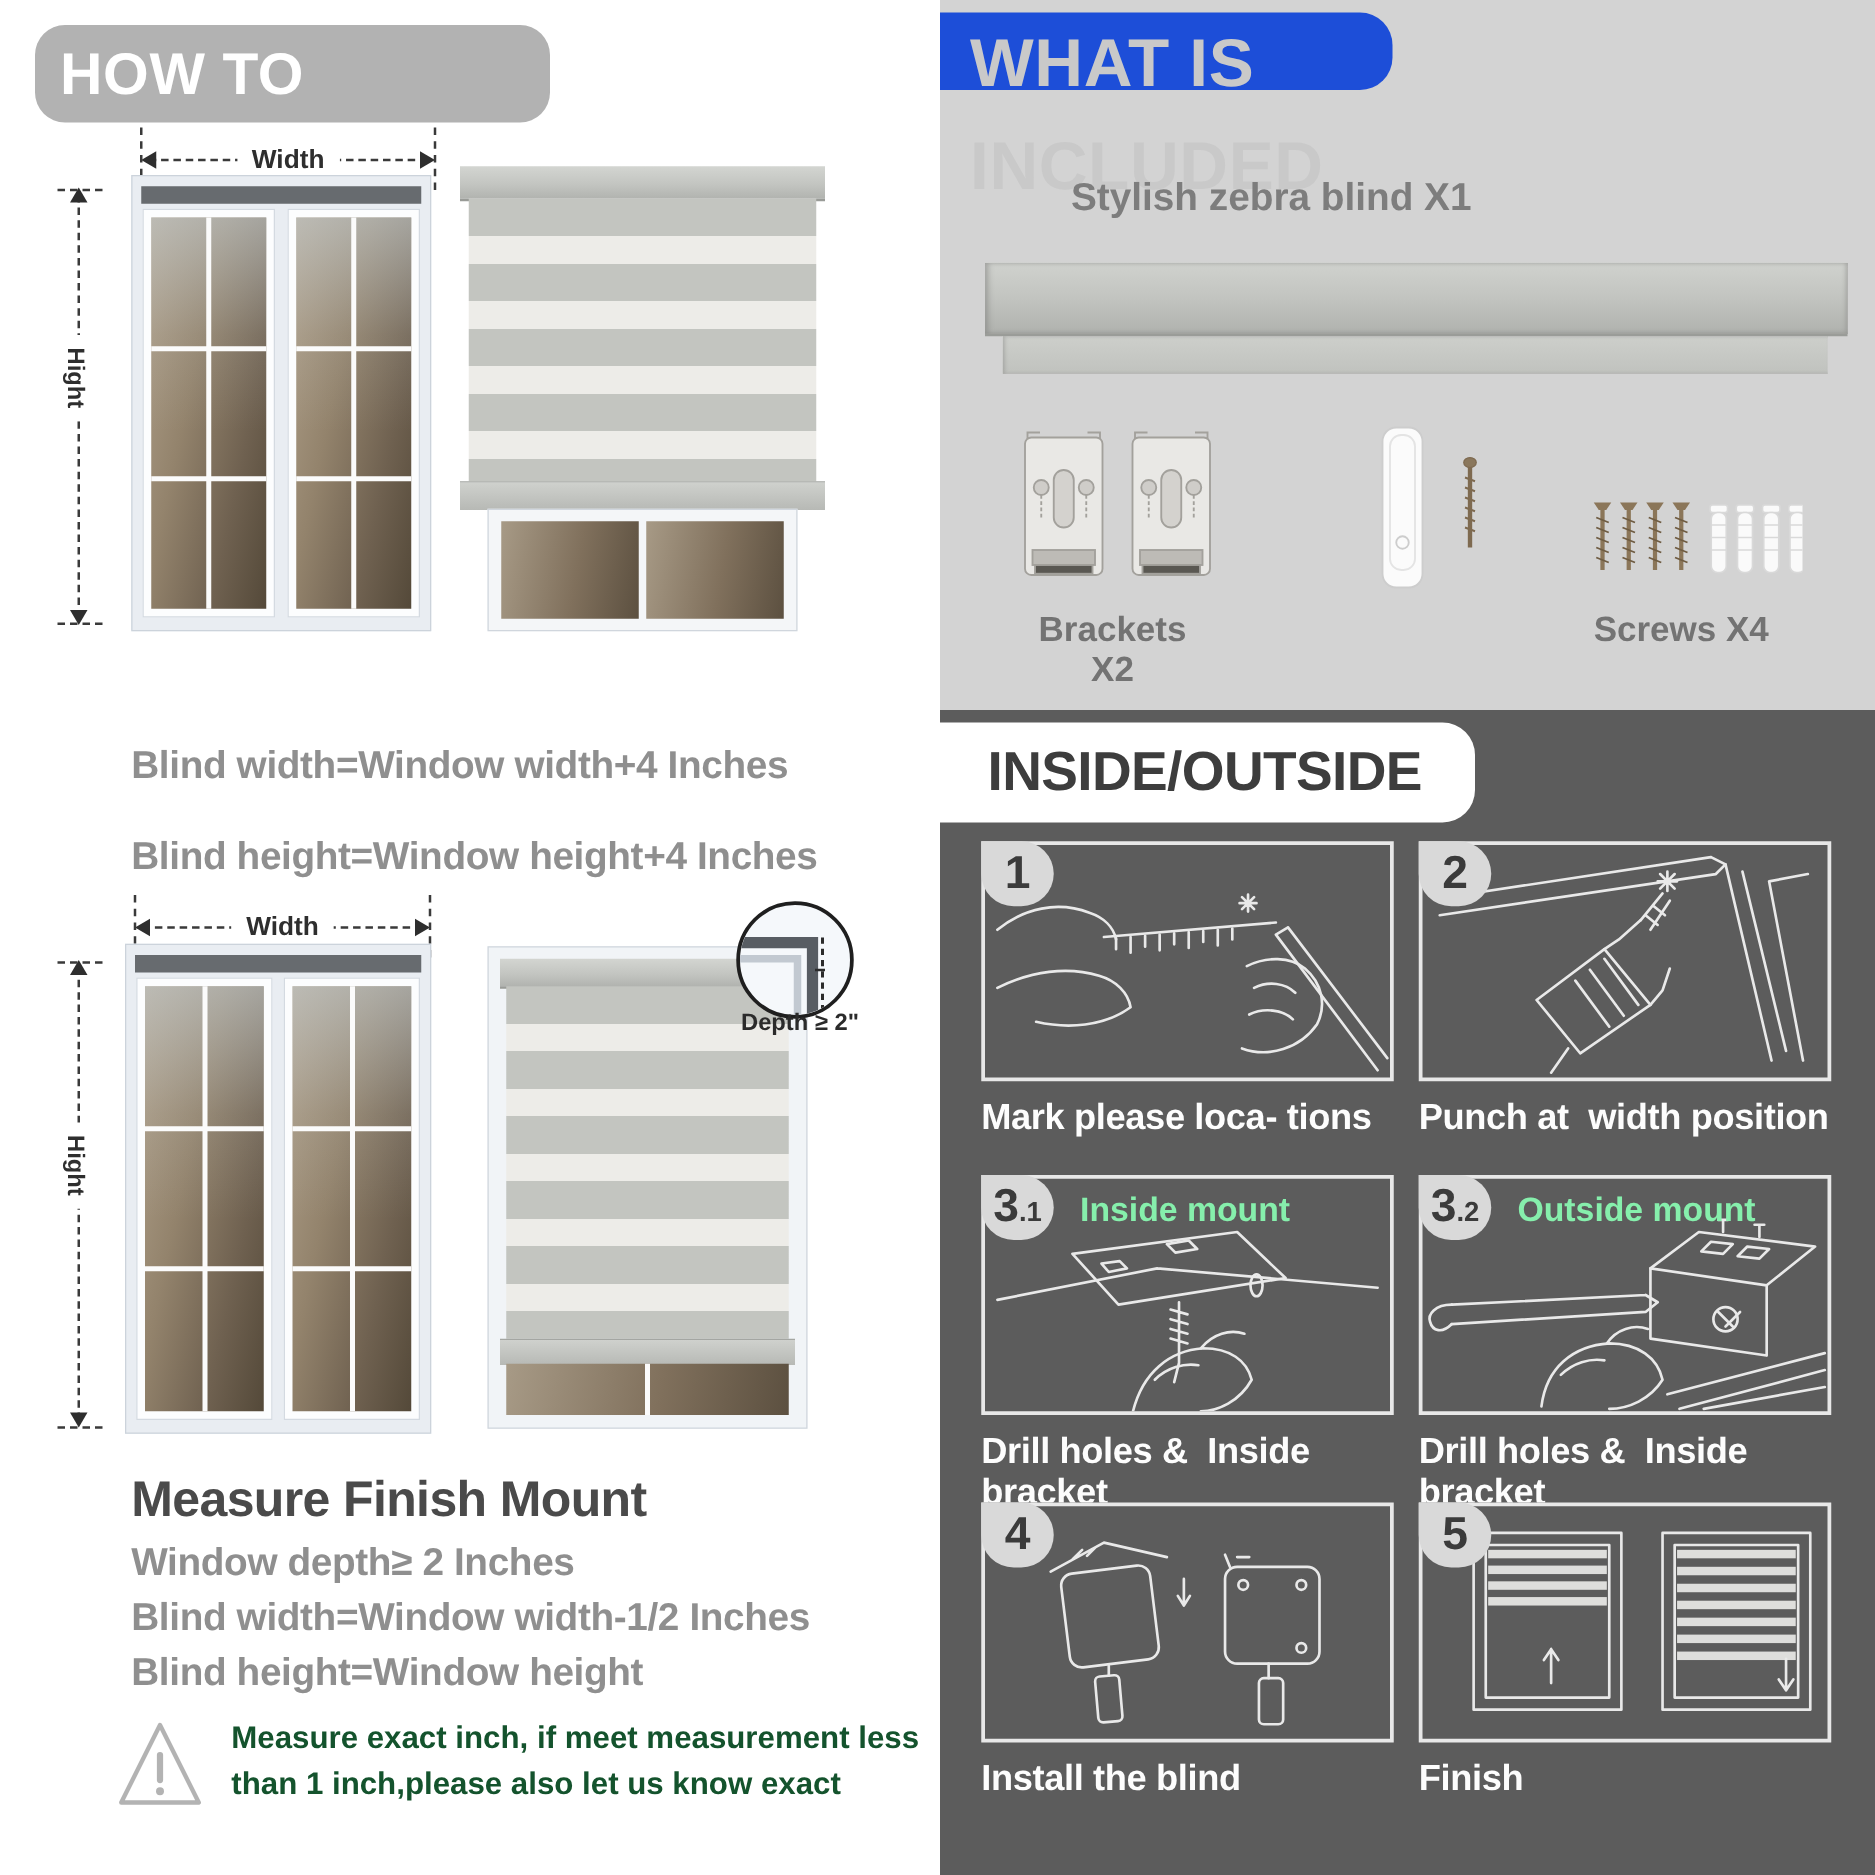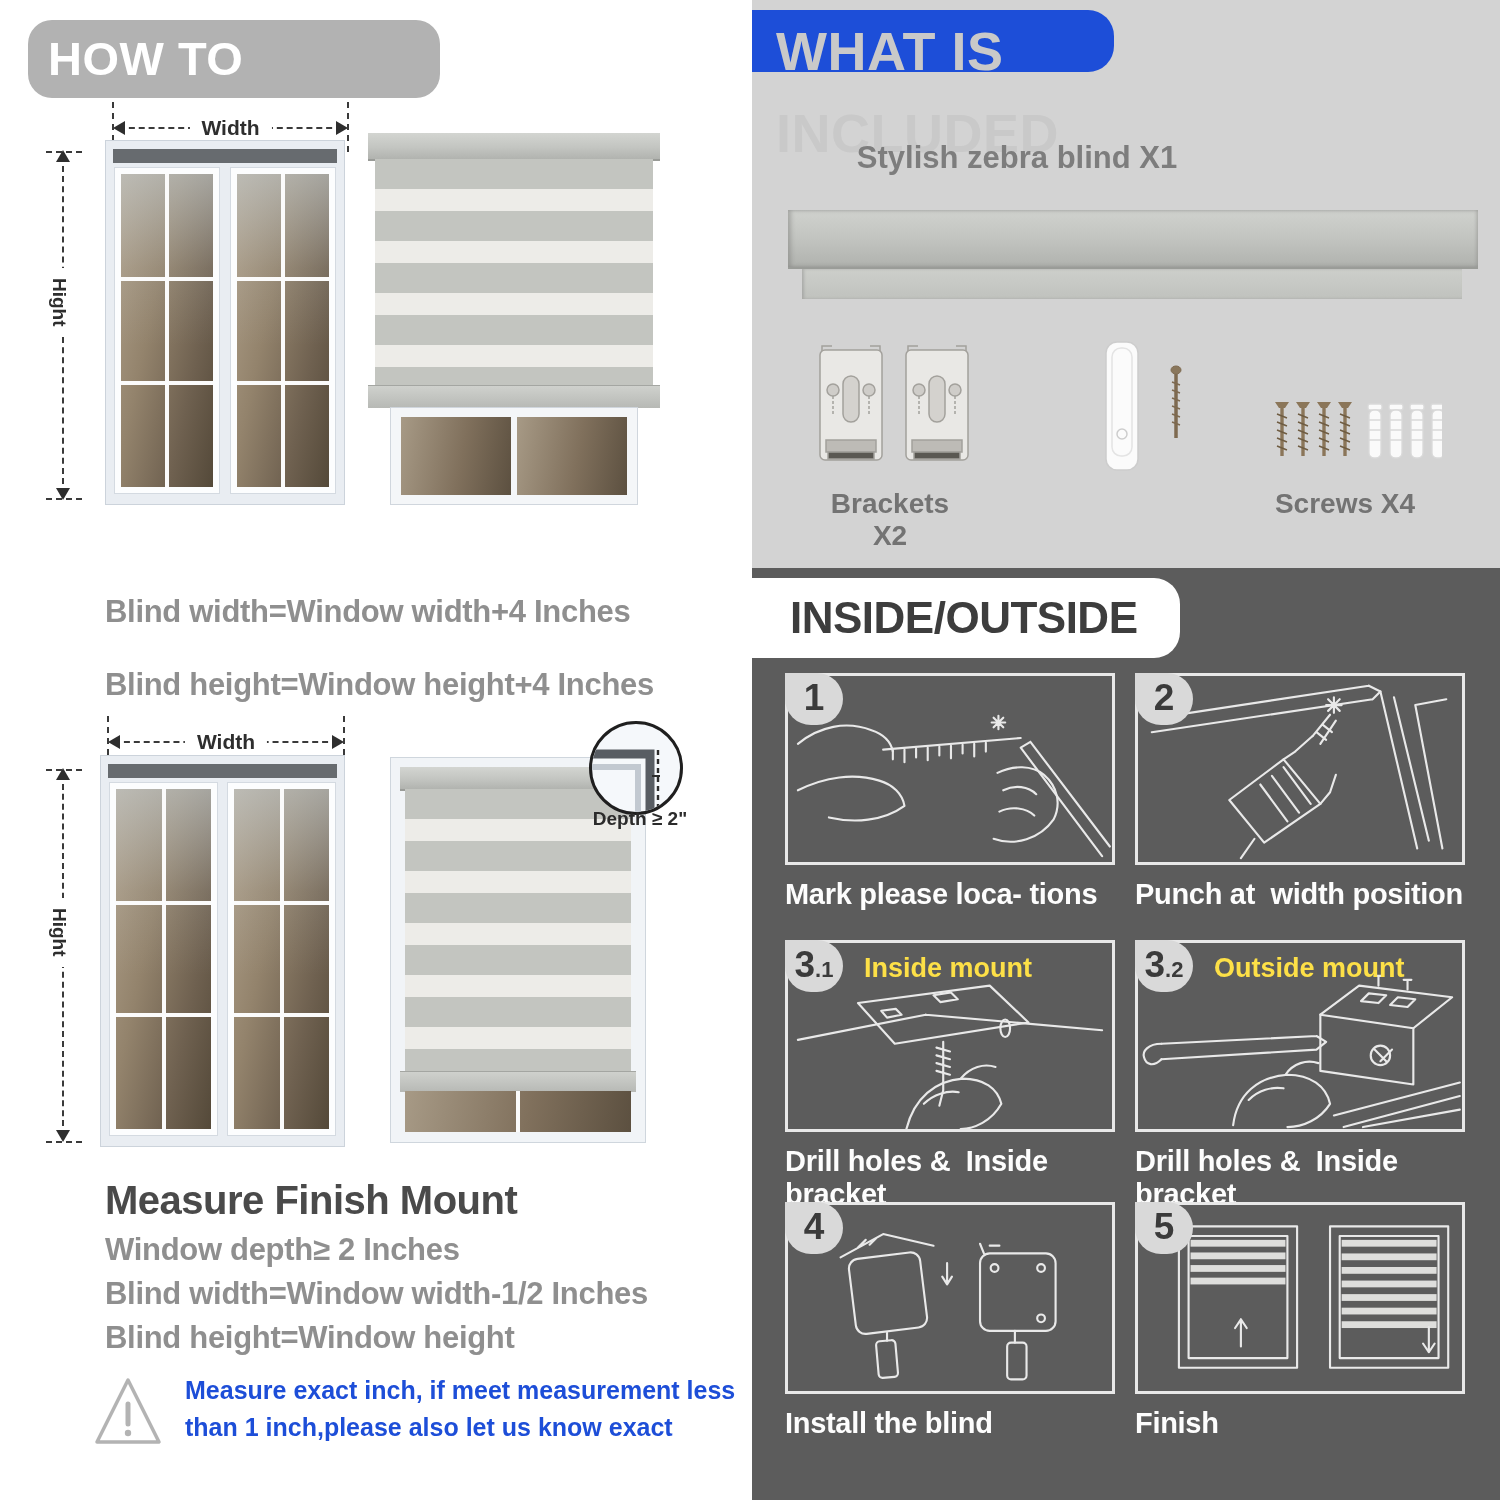--- a/index.html
+++ b/index.html
@@ -41,40 +41,40 @@
   .mv{position:absolute;top:0;bottom:0;left:calc(50% - 2px);width:4px;background:#fbfbfb;}
   .mh{position:absolute;left:0;right:0;height:4px;background:#fbfbfb;}
 
   
   .rail{background:linear-gradient(180deg,#d3d5d1 0%,#c3c5c1 55%,#b1b3af 100%);border-bottom:2px solid #999b97;}
   .stripes{background:repeating-linear-gradient(180deg,#c3c5c0 0px,#c3c5c0 30px,#edece8 30px,#edece8 52px);}
   .botbar{background:linear-gradient(180deg,#cfd1cd 0%,#b7b9b5 100%);border-top:1px solid #a4a6a2;}
   .mini-win{background:#f4f6f8;border:1px solid #d0d6dd;box-sizing:border-box;}
   .mini-pane{position:absolute;top:9px;bottom:9px;background:linear-gradient(100deg,#a79a86 0%,#80705c 55%,#5c5040 100%);}
 
-  .note-text{font-weight:bold;font-size:25px;color:#1d4ed8;line-height:37px;}
+  .note-text{font-weight:bold;font-size:25px;color:#14532d;line-height:37px;}
 
   
   .panel-light{left:752px;top:0;width:748px;height:568px;background:#d3d3d3;}
   .hdr-included{left:0;top:10px;width:362px;height:62px;background:#1d4ed8;border-radius:0 26px 26px 0;
                 color:#c9c9c9;font-weight:bold;font-size:54px;line-height:82px;padding-left:24px;
                 letter-spacing:.5px;box-sizing:border-box;}
   .product-label{left:30px;top:140px;width:470px;text-align:center;font-weight:bold;font-size:31px;color:#7d7d7d;}
   .item-label{font-weight:bold;font-size:28px;color:#737373;text-align:center;}
 
   .panel-dark{left:752px;top:568px;width:748px;height:932px;background:#5c5c5c;}
   .hdr-mount{left:0;top:10px;width:428px;height:80px;background:#fff;border-radius:0 26px 26px 0;
              color:#3d3d3d;font-weight:bold;font-size:44px;line-height:80px;padding-left:38px;
              letter-spacing:-.5px;box-sizing:border-box;}
   .step-box{width:330px;height:192px;border:3px solid #e8e8e8;box-sizing:border-box;background:#5c5c5c;}
   .badge{position:absolute;left:-3px;top:-3px;min-width:58px;height:52px;background:#d9d9d9;
          border-radius:0 30px 30px 30px;color:#3b3b3b;font-weight:bold;font-size:37px;line-height:50px;
          text-align:center;padding:0 8px;box-sizing:border-box;}
   .badge .sub{font-size:22px;font-weight:bold;}
-  .step-label{position:absolute;left:76px;top:10px;color:#fde047;font-weight:bold;font-size:27px;}
+  .step-label{position:absolute;left:76px;top:10px;color:#86efac;font-weight:bold;font-size:27px;}
   .caption{width:340px;color:#fdfdfd;font-weight:bold;font-size:29px;white-space:pre-wrap;letter-spacing:-.3px;}
   .step-art{position:absolute;left:0;top:0;width:100%;height:100%;}
 </style>
 </head>
 <body>
 
 <div id="canvas">
 
   <div class="abs hdr-left">HOW TO MEASURE</div>
 

